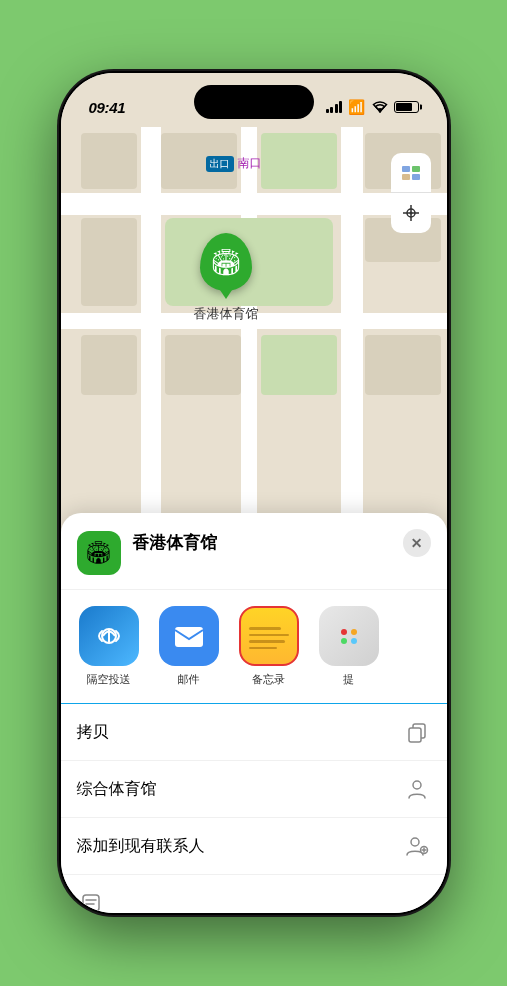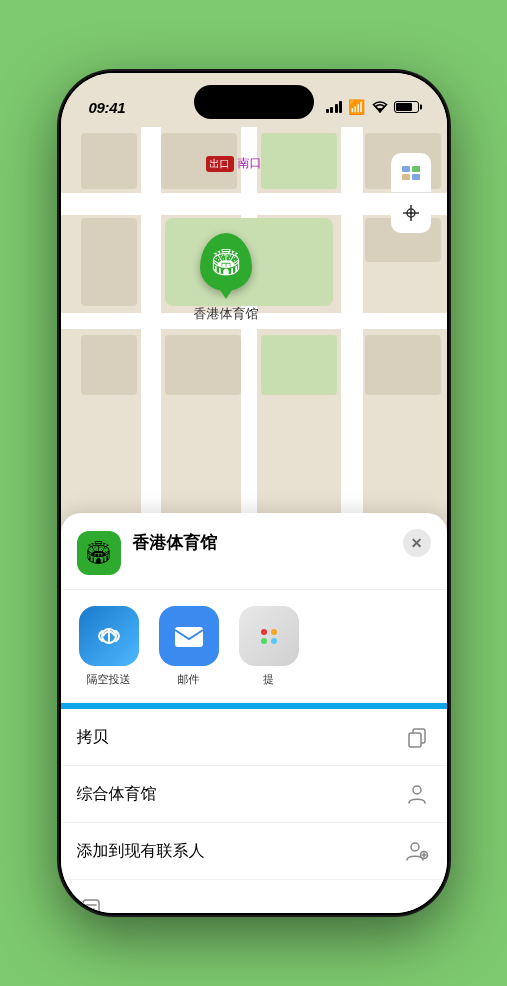--- a/index.html
+++ b/index.html
@@ -170,21 +170,21 @@
       position: absolute;
       top: 82px;
       left: 145px;
       display: flex;
       align-items: center;
       gap: 4px;
       z-index: 10;
     }
 
     .map-label-nankou-tag {
-      background: #b91c1c;
+      background: #0369a1;
       color: #fff;
       font-size: 10px;
       padding: 1px 4px;
       border-radius: 3px;
     }
 
     .map-label-nankou-text {
       font-size: 12px;
       color: #a21caf;
       font-weight: 500;
@@ -339,21 +339,21 @@
       color: #666;
       font-weight: 600;
     }
 
     
     .share-row {
       display: flex;
       padding: 16px 12px;
       gap: 8px;
       overflow: hidden;
-      border-bottom: 6px solid #0ea5e9;
+      border-bottom: 1px solid #0ea5e9;
     }
 
     .share-item {
       display: flex;
       flex-direction: column;
       align-items: center;
       gap: 6px;
       flex: 0 0 auto;
       width: 72px;
       cursor: pointer;
@@ -598,20 +598,31 @@
         <div class="share-item">
           <div class="share-item-icon mail">
             <svg width="38" height="38" viewBox="0 0 38 38" fill="none">
               <rect x="5" y="10" width="28" height="20" rx="3" fill="white"></rect>
               <path d="M5 13 L19 22 L33 13" stroke="#3a8af0" stroke-width="2" fill="none"></path>
             </svg>
           </div>
           <span class="share-item-label">邮件</span>
         </div>
 
+        <div class="share-item" style="position:relative;">
+          <div class="share-item-icon notes" style="overflow:hidden; padding:0; border: 2.5px solid #e53535;">
+            <div class="notes-lines">
+              <div class="notes-line" style="width:80%; background: rgba(120,70,0,0.4);"></div>
+              <div class="notes-line" style="width:100%; background: rgba(120,70,0,0.4);"></div>
+              <div class="notes-line" style="width:90%; background: rgba(120,70,0,0.4);"></div>
+              <div class="notes-line" style="width:70%; background: rgba(120,70,0,0.4);"></div>
+            </div>
+          </div>
+          <span class="share-item-label">备忘录</span>
+        </div>
 
         <div class="share-item" style="position:relative;">
           <div class="share-item-icon more" style="flex-direction:column; gap:3px; background: linear-gradient(135deg, #e8e8e8, #d0d0d0);">
             <div class="more-dots">
               <div class="more-dot" style="background:#e53535;"></div>
               <div class="more-dot" style="background:#f5a623;"></div>
             </div>
             <div class="more-dots">
               <div class="more-dot" style="background:#4cd964;"></div>
               <div class="more-dot" style="background:#5ac8fa;"></div>

